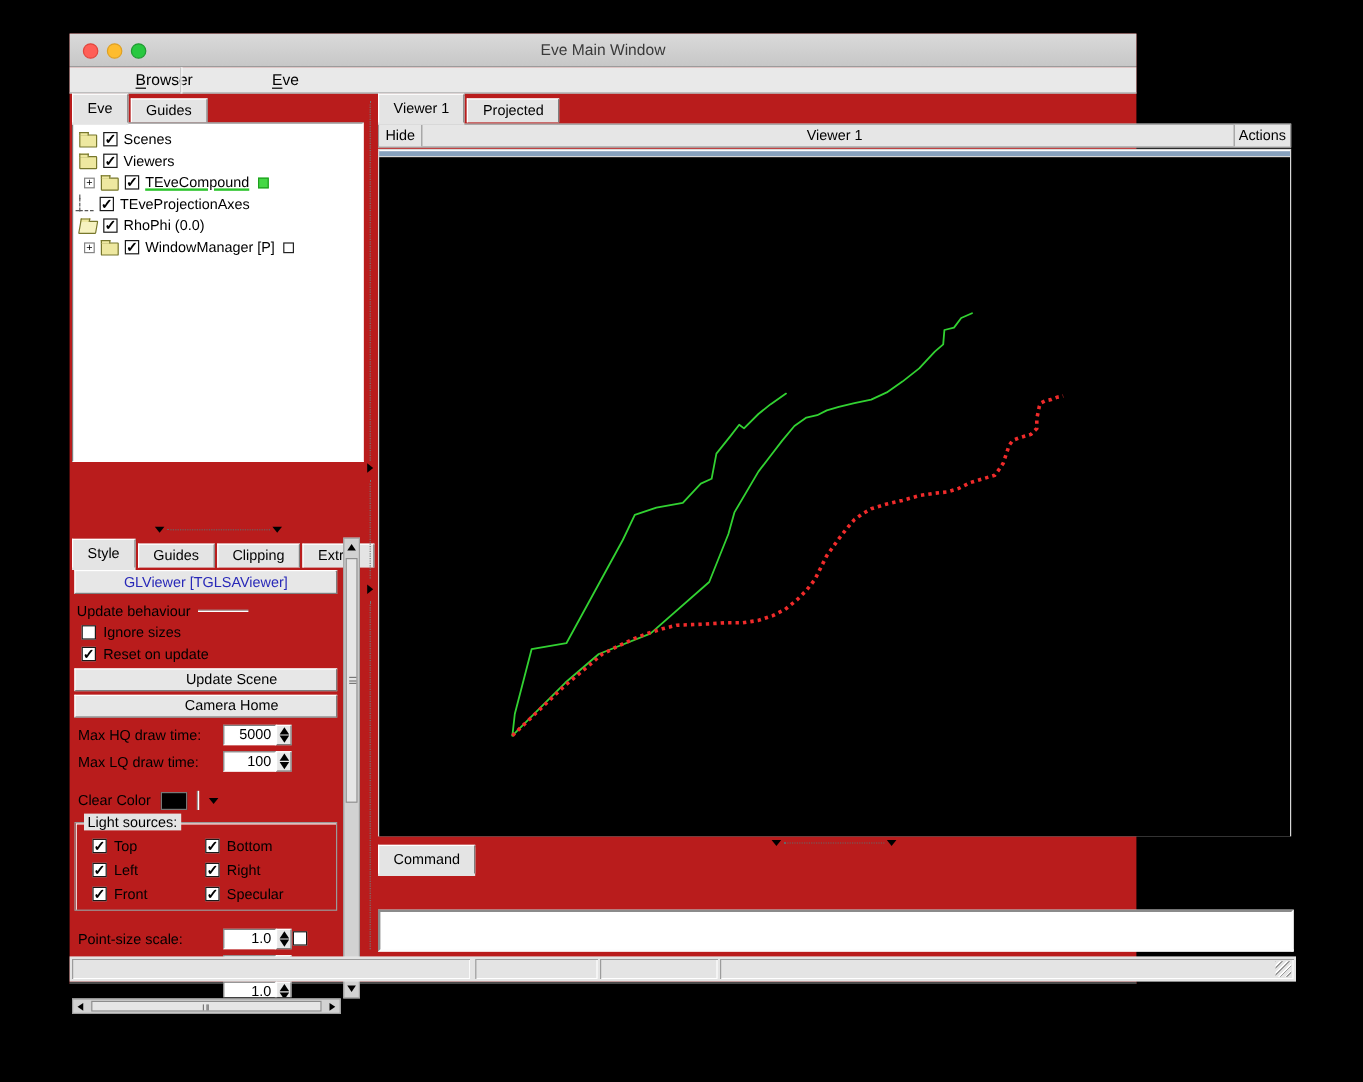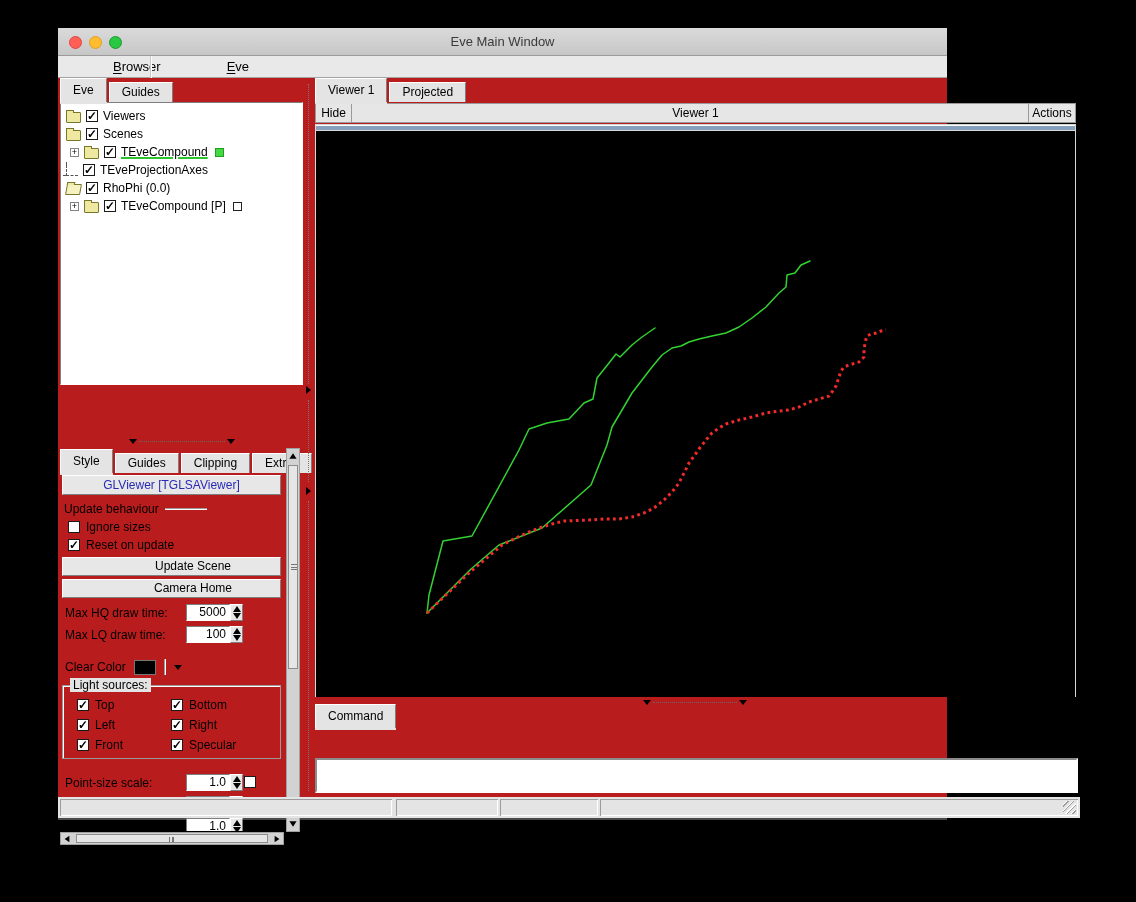--- a/index.html
+++ b/index.html
@@ -174,26 +174,26 @@
 
       <div class="left-panel">
         <div class="tabbar" id="left-tabbar" style="left:2px;top:0;">
             <div class="tab active">Eve</div>
             <div class="tab">Guides</div>
           </div>
         <div class="tree" id="tree">
             <div class="tree-row">
               <div class="folder"></div>
               <div class="cb on"></div>
-              <div class="t-label">Viewers</div>
+              <div class="t-label">Scenes</div>
             </div>
             <div class="tree-row">
               <div class="folder"></div>
               <div class="cb on"></div>
-              <div class="t-label">Scenes</div>
+              <div class="t-label">Viewers</div>
             </div>
             <div class="tree-row ind1">
               <div class="expander">+</div>
               <div class="folder"></div>
               <div class="cb on"></div>
               <div class="t-label green-underline">TEveCompound</div>
               <div class="badge green-square"></div>
             </div>
             <div class="tree-row">
               <div class="axes"></div>
@@ -202,21 +202,21 @@
             </div>
             <div class="tree-row">
               <div class="folder open"></div>
               <div class="cb on"></div>
               <div class="t-label">RhoPhi (0.0)</div>
             </div>
             <div class="tree-row ind1">
               <div class="expander">+</div>
               <div class="folder"></div>
               <div class="cb on"></div>
-              <div class="t-label">TEveCompound [P]</div>
+              <div class="t-label">WindowManager [P]</div>
               <div class="badge empty-square"></div>
             </div>
           </div>
 
         <div class="h-spreader" style="left:71px;top:361px;width:106px;">
           <div class="arrow-down"></div>
           <div class="dotline"></div>
           <div class="arrow-down"></div>
         </div>
 

